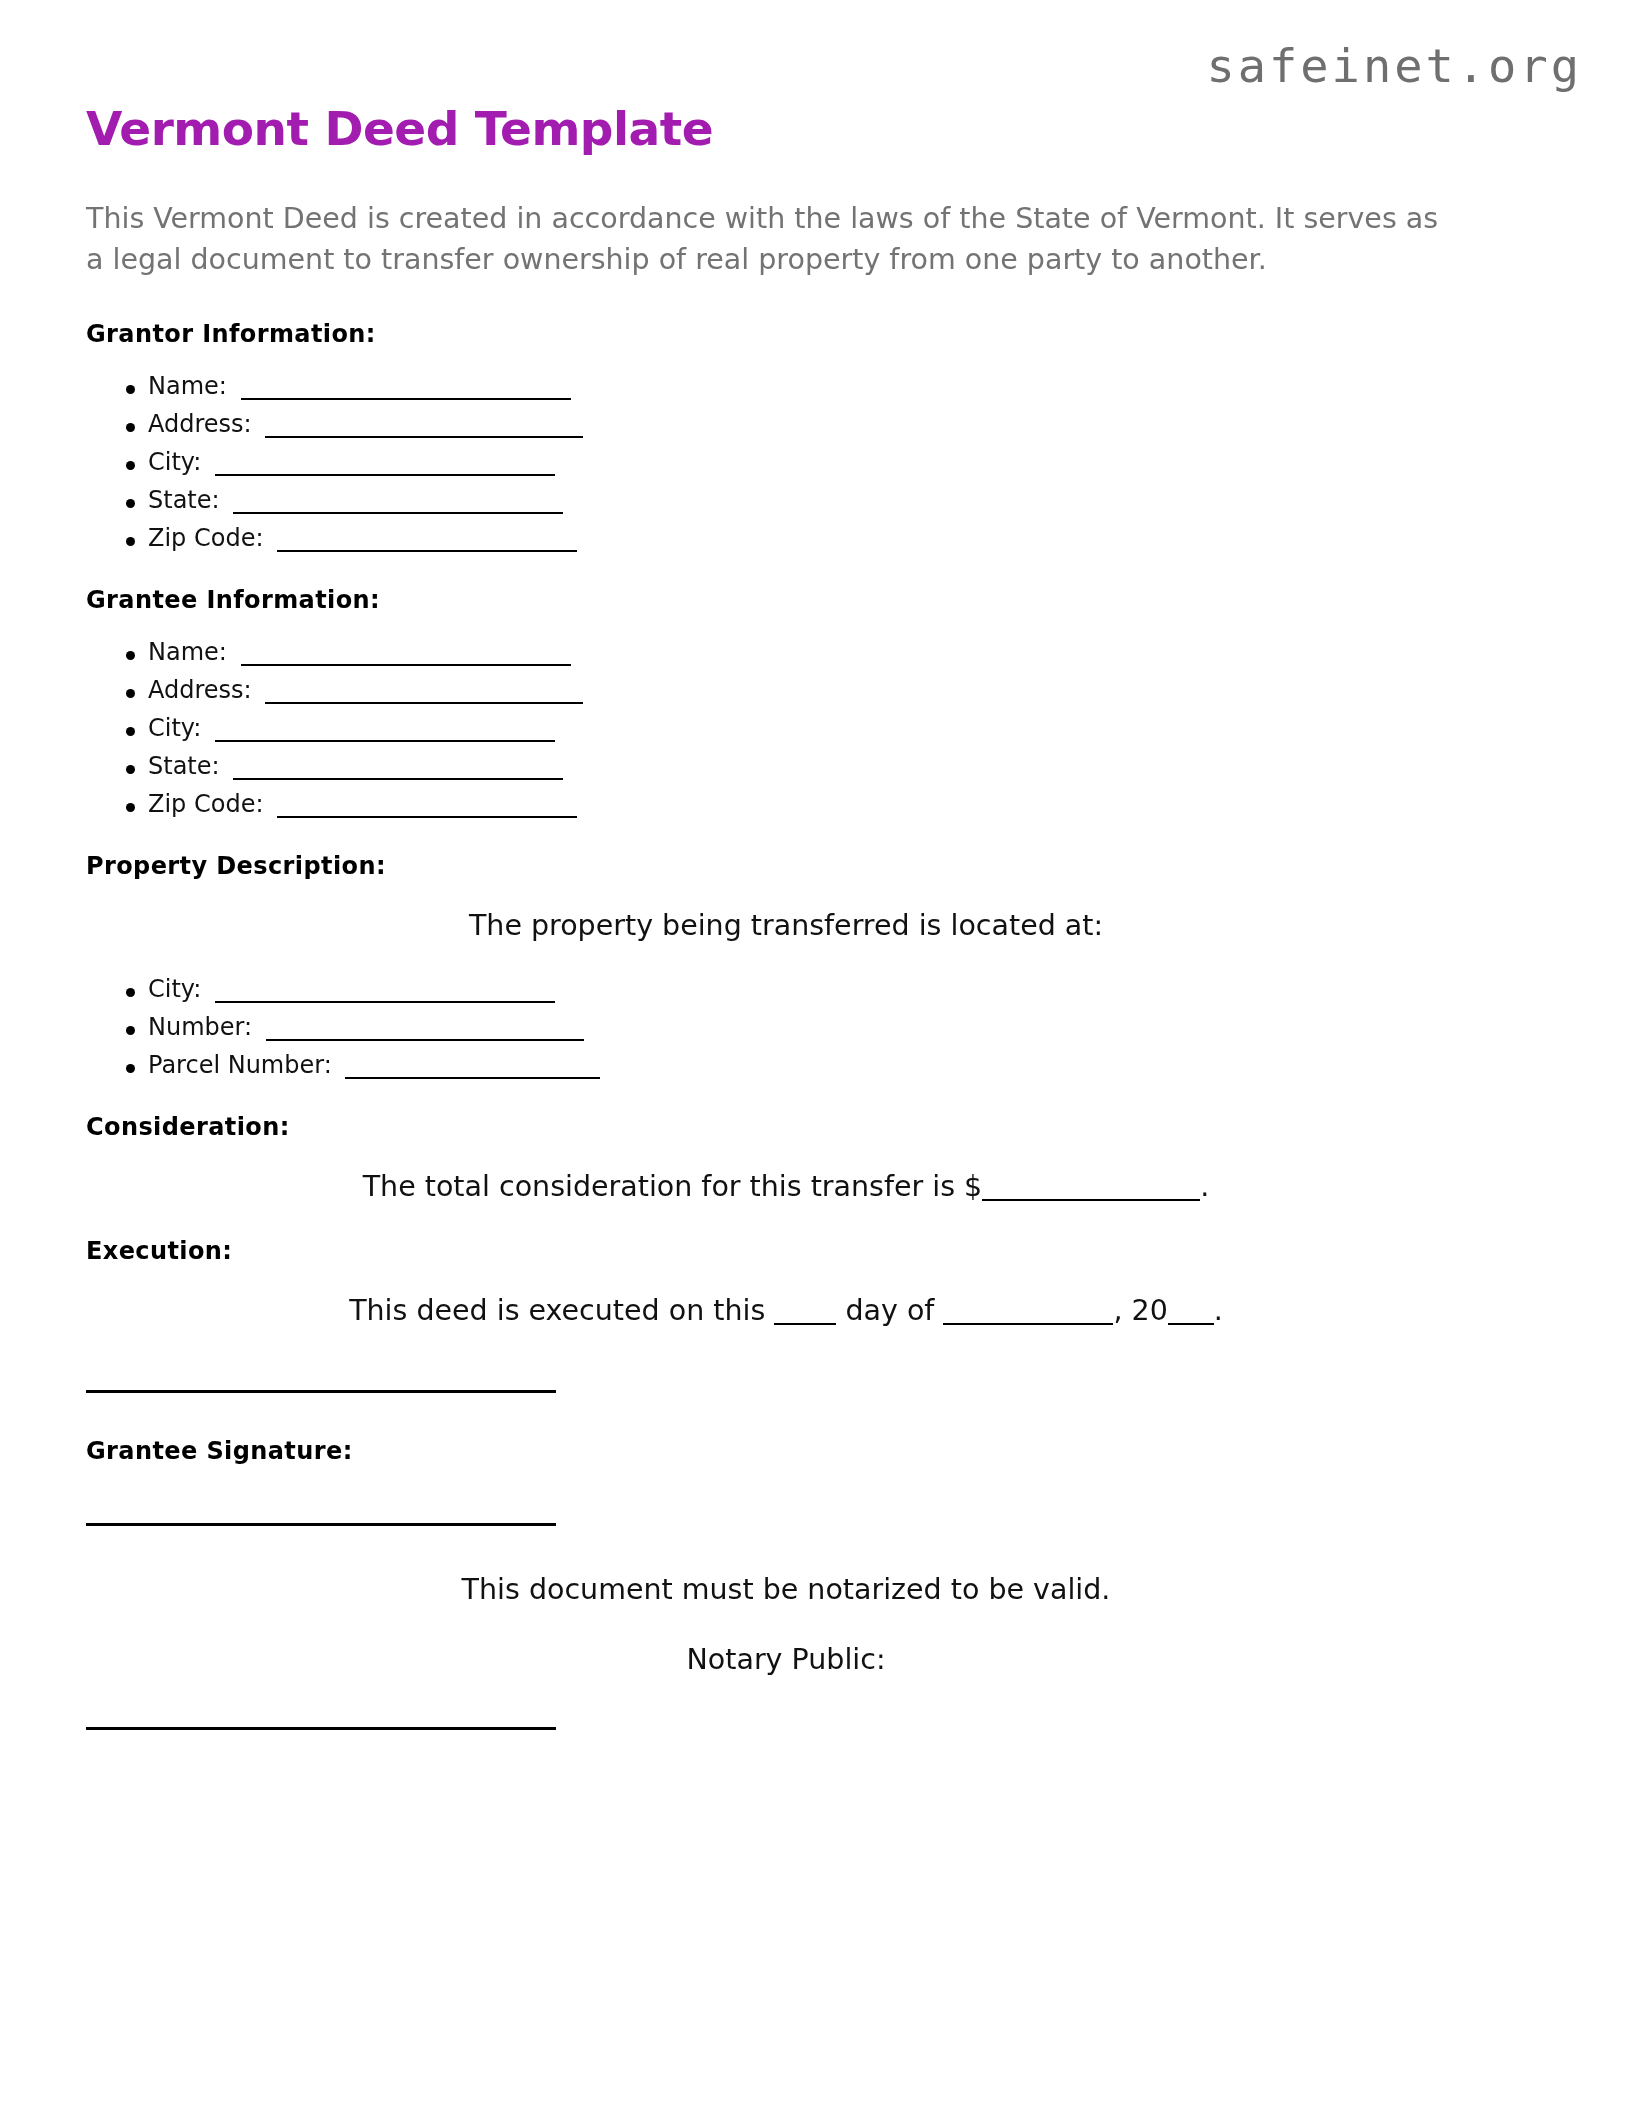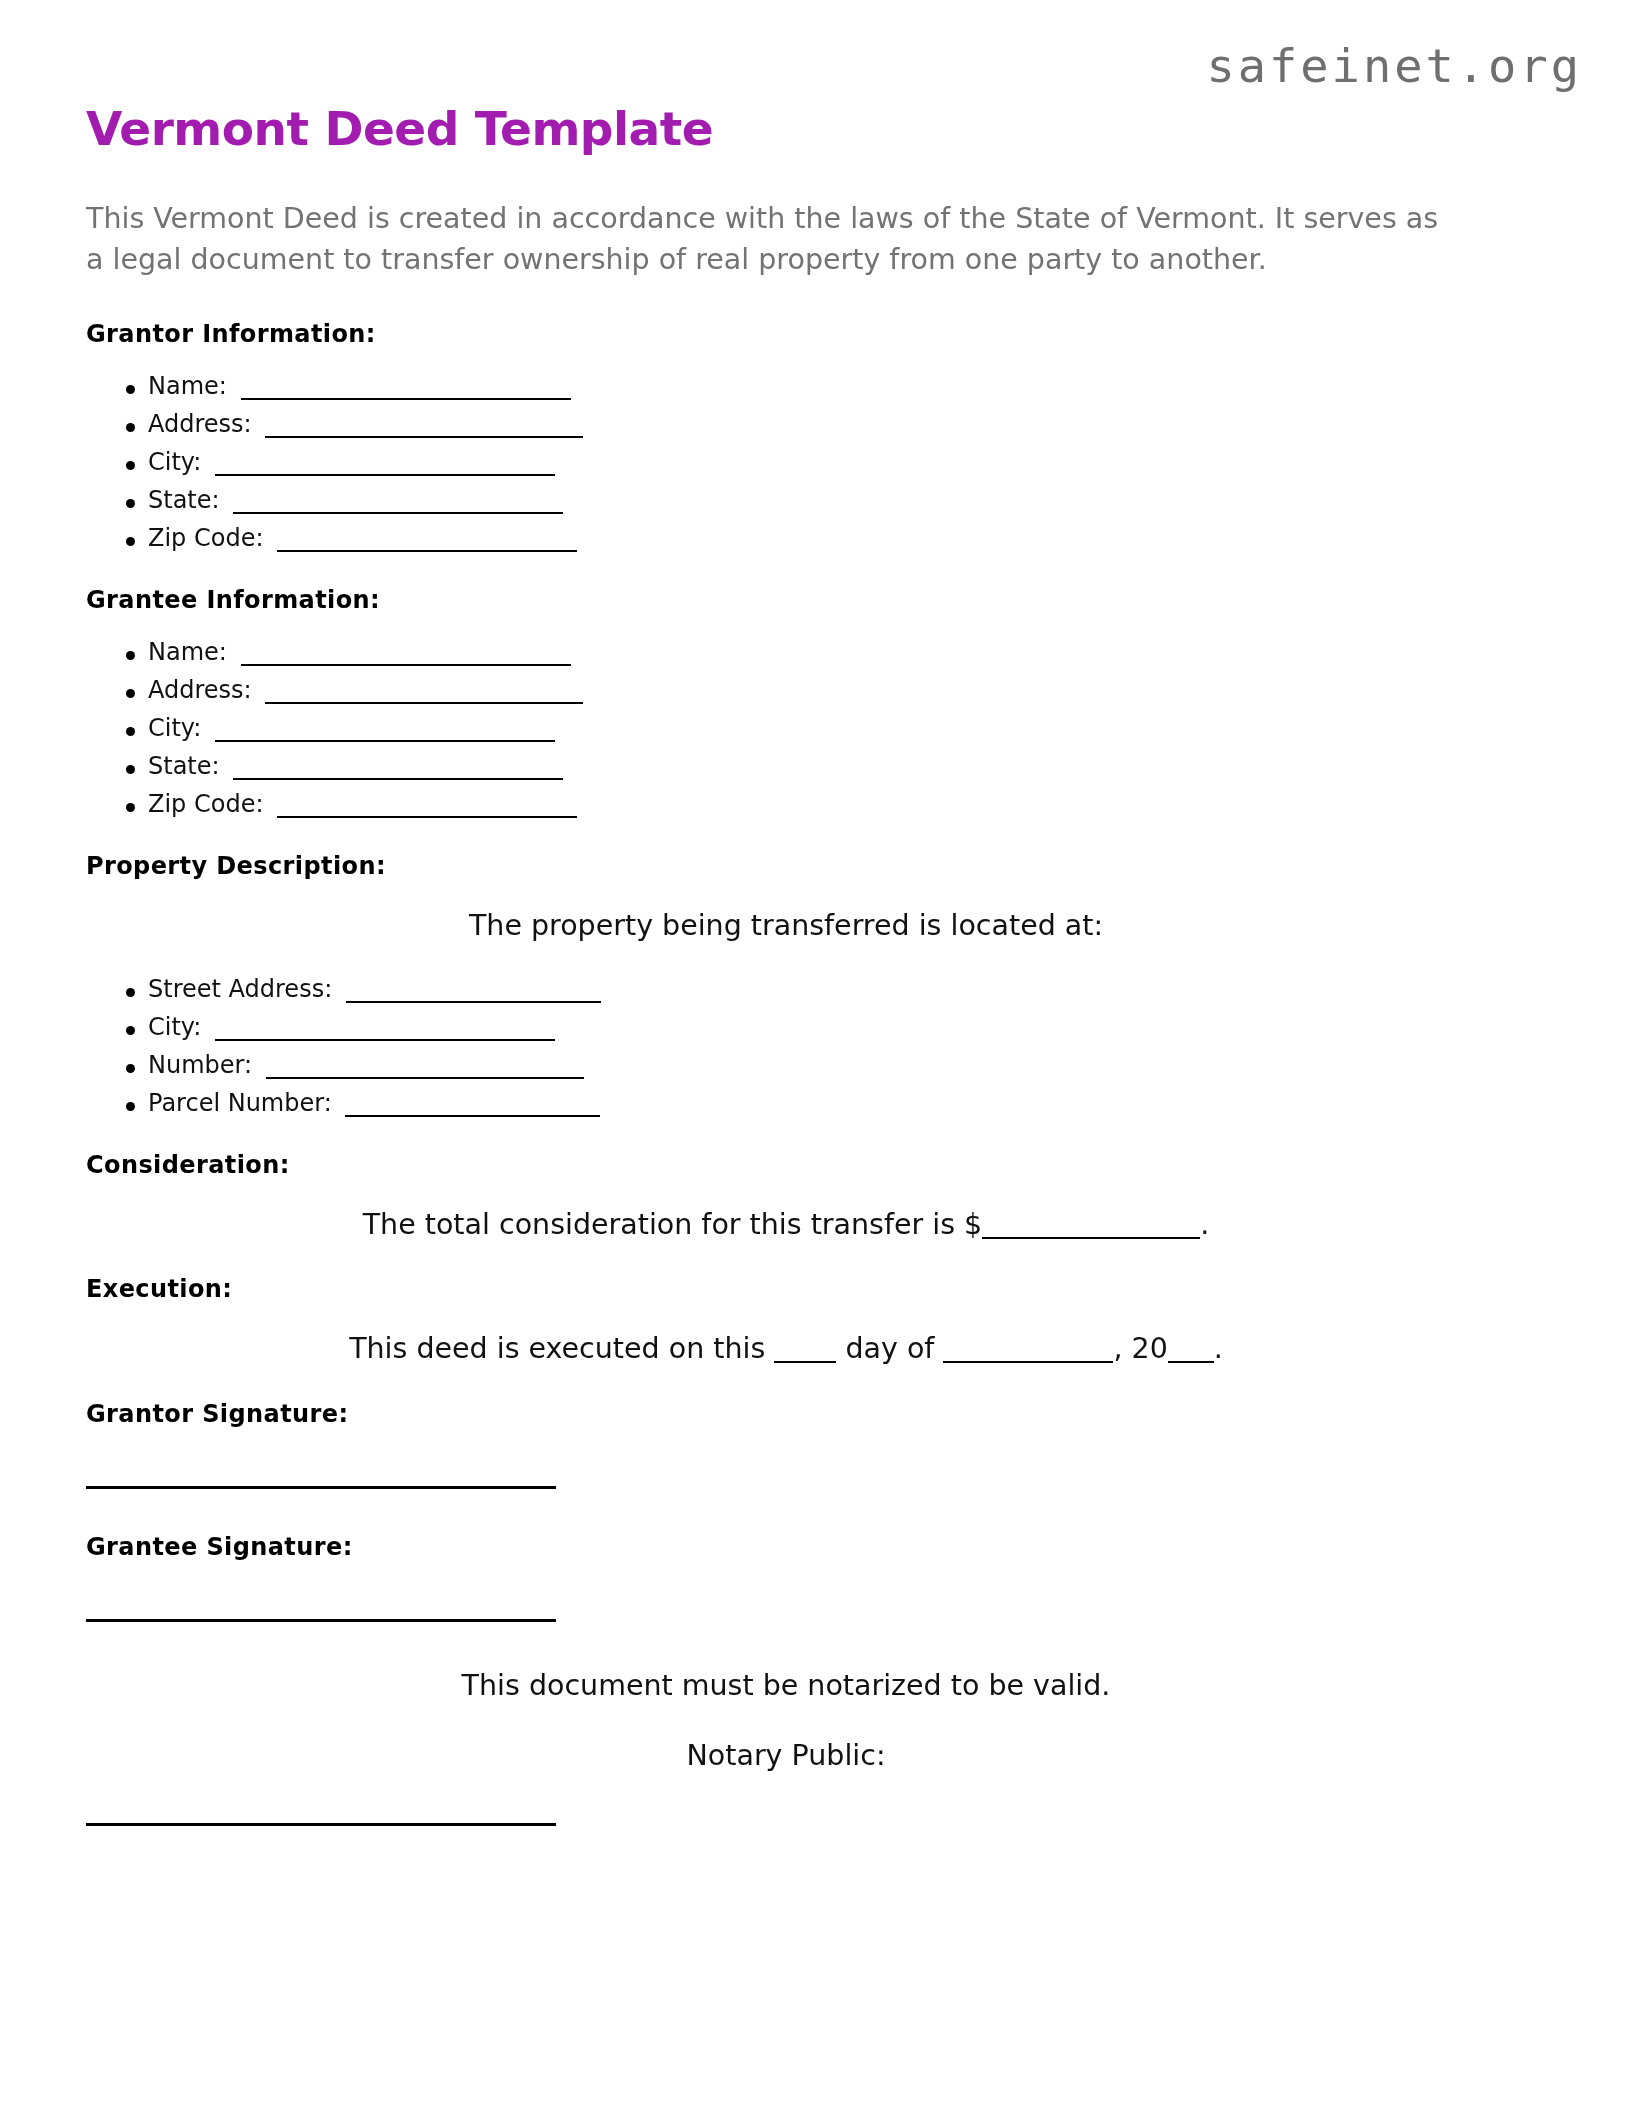--- a/index.html
+++ b/index.html
@@ -199,25 +199,20 @@
       </li>
     </ul>
 
     <h2 class="section">Property Description:</h2>
 
     <p class="body-text">The property being transferred is located at:</p>
 
     <ul class="fields">
       <li>
         <span class="bullet"></span>
-        <span class="field-label">Street Address:</span>
-        <span class="blank" style="width: 255px;"></span>
-      </li>
-      <li>
-        <span class="bullet"></span>
         <span class="field-label">City:</span>
         <span class="blank" style="width: 340px;"></span>
       </li>
       <li>
         <span class="bullet"></span>
         <span class="field-label">Number:</span>
         <span class="blank" style="width: 318px;"></span>
       </li>
       <li>
         <span class="bullet"></span>
@@ -227,21 +222,20 @@
     </ul>
 
     <h2 class="section">Consideration:</h2>
 
     <p class="body-text"><span>The total consideration for this transfer is $</span><span class="inline-blank" style="width: 218px;"></span><span>.</span></p>
 
     <h2 class="section">Execution:</h2>
 
     <p class="body-text"><span>This deed is executed on this</span>&nbsp;<span class="inline-blank" style="width: 62px;"></span>&nbsp;<span>day of</span>&nbsp;<span class="inline-blank" style="width: 170px;"></span><span>, 20</span><span class="inline-blank" style="width: 46px;"></span><span>.</span></p>
 
-    <h2 class="section">Grantor Signature:</h2>
     <div class="sig-rule"></div>
 
     <h2 class="section">Grantee Signature:</h2>
     <div class="sig-rule"></div>
 
     <p class="body-text">This document must be notarized to be valid.</p>
 
     <p class="body-text">Notary Public:</p>
 
     <div class="sig-rule" style="margin-top:46px;margin-bottom:0;"></div>

